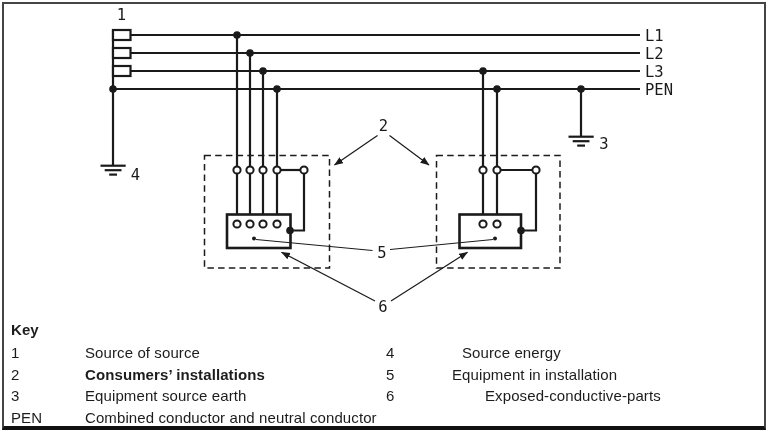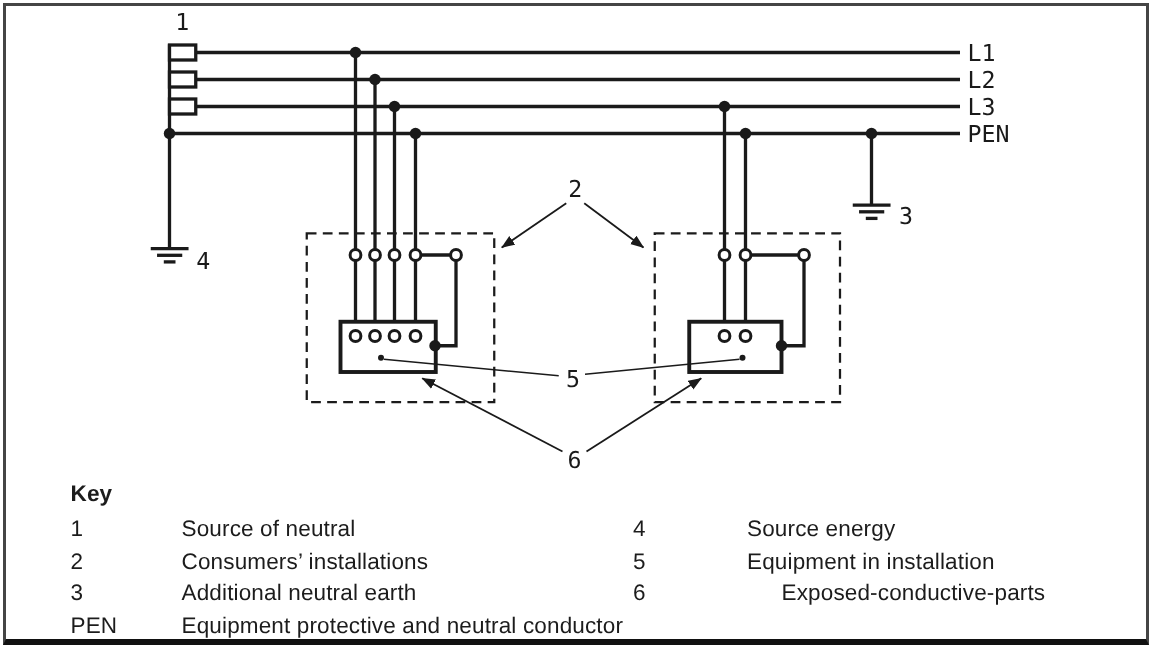--- a/index.html
+++ b/index.html
@@ -13,21 +13,20 @@
     pointer-events:none;
   }
   svg.diagram{position:absolute;left:0;top:0;}
   svg.diagram text{
     font-family:"DejaVu Sans Mono","Liberation Mono",monospace;
     font-size:15.5px;fill:#1a1a1a;
   }
   .kcell{
     position:absolute;font-size:15px;color:#1c1c1c;white-space:nowrap;
     letter-spacing:0.1px;
-    margin-left:36px;
   }
   .ktitle{font-weight:700;}
 </style>
 </head>
 <body>
 
 <div id="screen">
   <div class="frame"></div>
 
   <svg class="diagram" width="768" height="318" viewBox="0 0 768 318">
@@ -142,30 +141,30 @@
       <text x="645" y="58.5">L2</text>
       <text x="645" y="76.5">L3</text>
       <text x="645" y="94.5">PEN</text>
     </g>
   </svg>
 
   <div>
     <div class="kcell ktitle" style="left:11px;top:321px;">Key</div>
 
     <div class="kcell" style="left:11px;top:344px;">1</div>
-    <div class="kcell" style="left:85px;top:344px;">Source of neutral</div>
+    <div class="kcell" style="left:85px;top:344px;">Source of source</div>
     <div class="kcell" style="left:386px;top:344px;">4</div>
     <div class="kcell" style="left:462px;top:344px;">Source energy</div>
 
     <div class="kcell" style="left:11px;top:365.5px;">2</div>
-    <div class="kcell" style="left:85px;top:365.5px;">Consumers’ installations</div>
+    <div class="kcell" style="left:85px;top:365.5px;font-weight:bold;">Consumers’ installations</div>
     <div class="kcell" style="left:386px;top:365.5px;">5</div>
-    <div class="kcell" style="left:462px;top:365.5px;">Equipment in installation</div>
+    <div class="kcell" style="left:452px;top:365.5px;">Equipment in installation</div>
 
     <div class="kcell" style="left:11px;top:387px;">3</div>
-    <div class="kcell" style="left:85px;top:387px;">Additional neutral earth</div>
+    <div class="kcell" style="left:85px;top:387px;">Equipment source earth</div>
     <div class="kcell" style="left:386px;top:387px;">6</div>
     <div class="kcell" style="left:485px;top:387px;">Exposed-conductive-parts</div>
 
     <div class="kcell" style="left:11px;top:408.5px;">PEN</div>
-    <div class="kcell" style="left:85px;top:408.5px;">Equipment protective and neutral conductor</div>
+    <div class="kcell" style="left:85px;top:408.5px;">Combined conductor and neutral conductor</div>
   </div>
 </div>
 
 </body></html>

